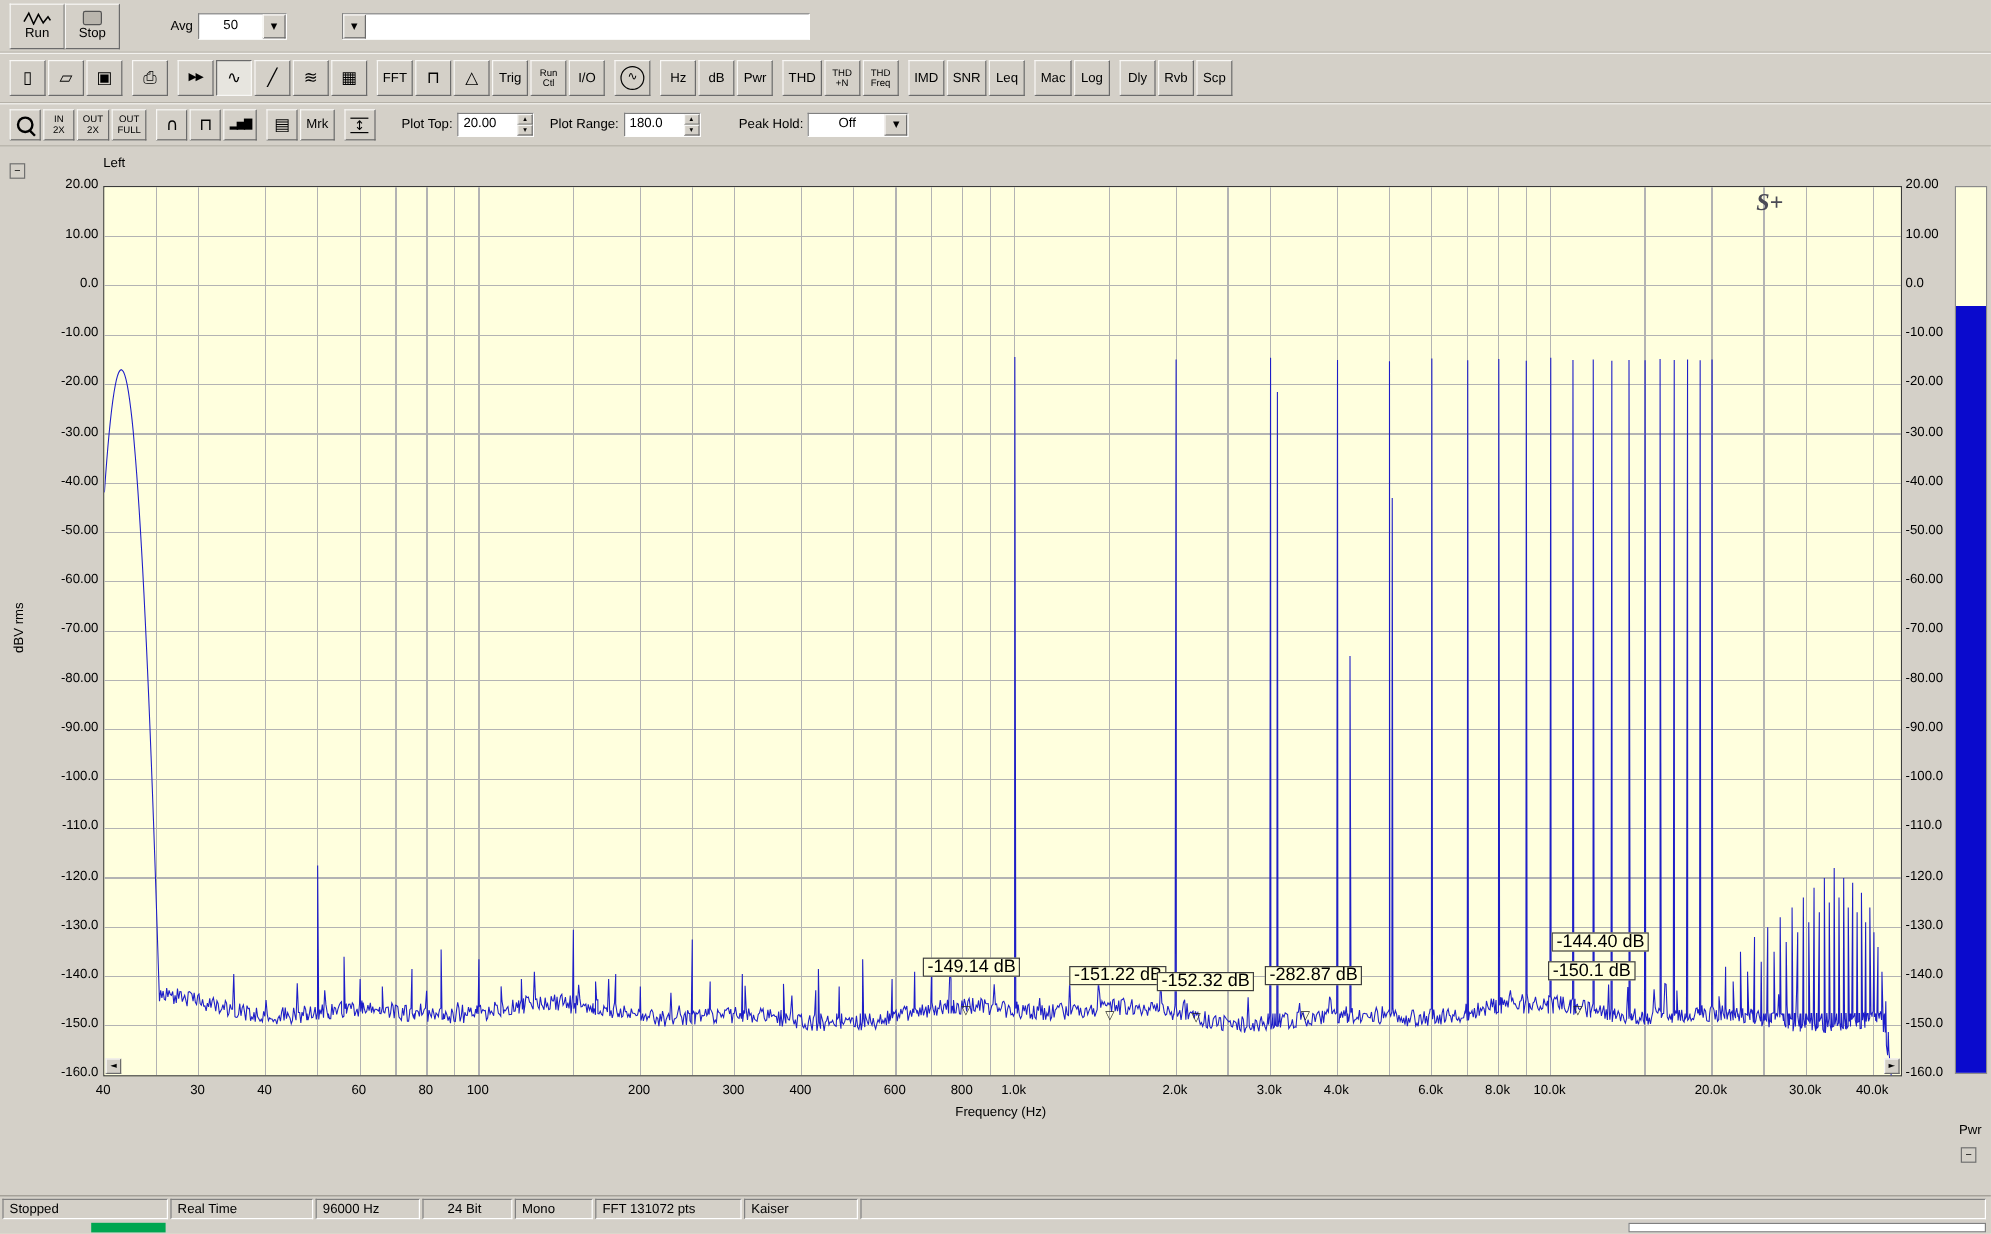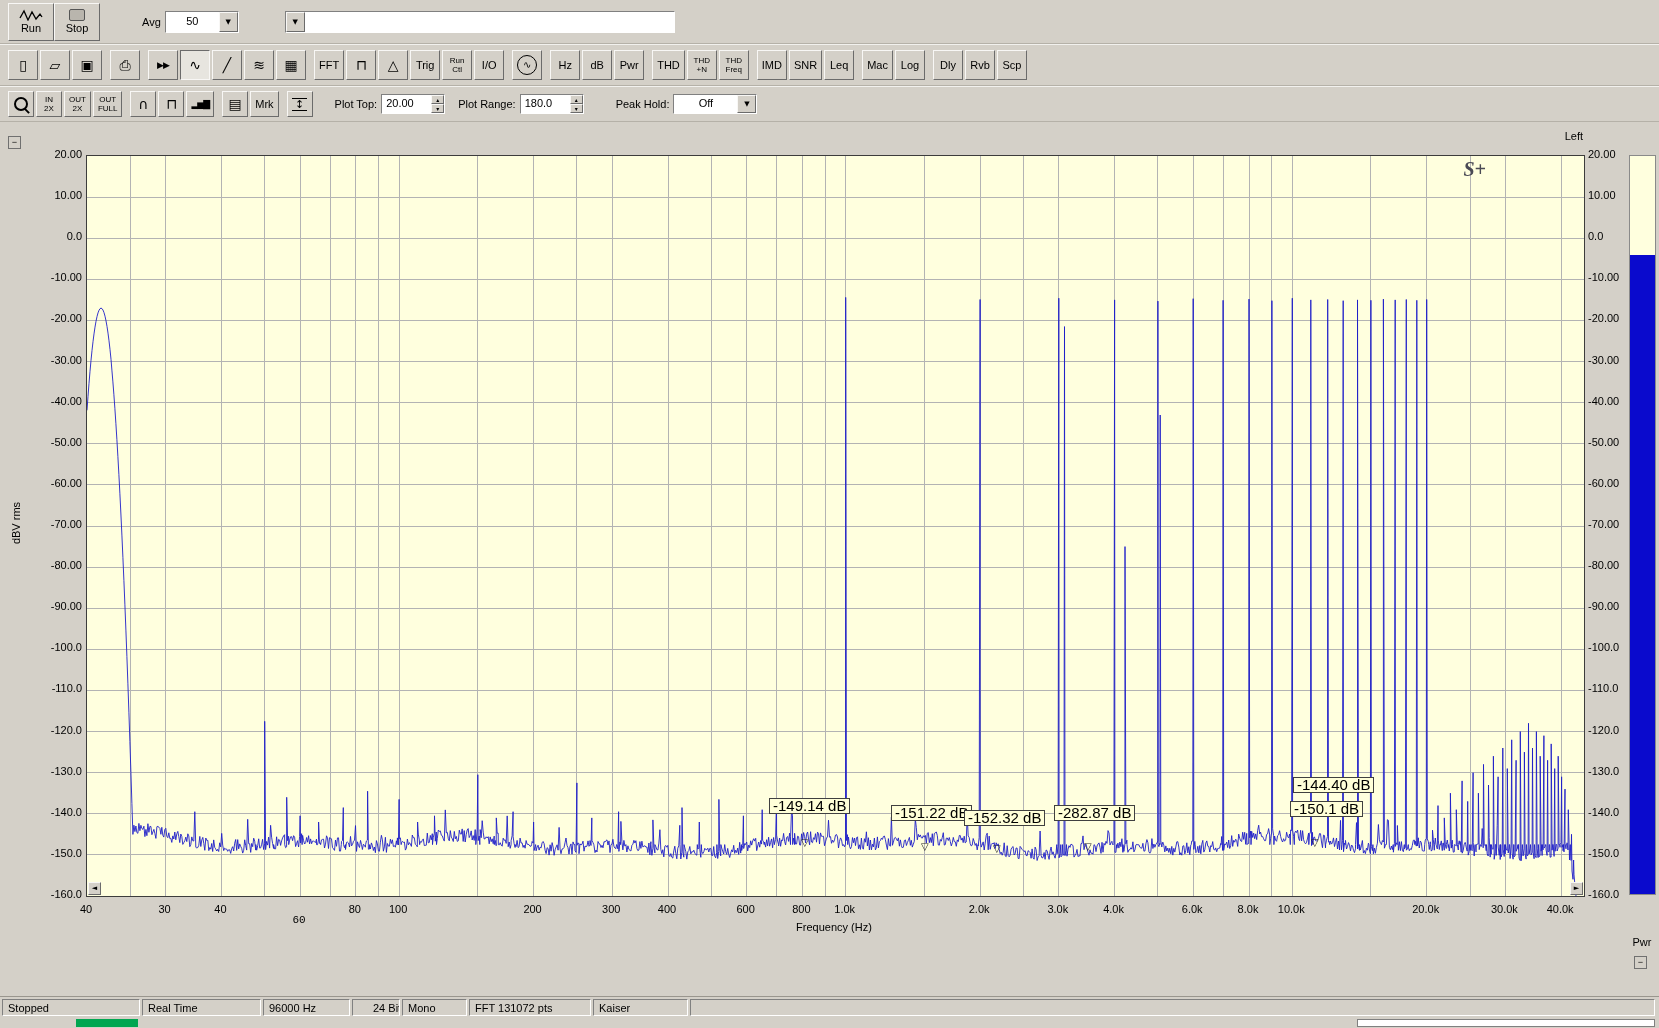--- a/index.html
+++ b/index.html
@@ -41,21 +41,21 @@
   .spin{display:flex;height:20px;width:64px;background:#fff;border:1px solid;border-color:#808080 #fff #fff #808080;box-sizing:border-box;margin:0 10px 0 4px;}
   .spin-text{flex:1;padding:2px 3px 0 4px;}
   .spin-btns{display:flex;flex-direction:column;width:13px;}
   .spin-btns button{flex:1;padding:0;font-size:6px;line-height:6px;background:#d4d0c8;border:1px solid;border-color:#f8f7f5 #6b6b6b #6b6b6b #f8f7f5;font-family:"DejaVu Sans",sans-serif;}
 
   #chart-region{position:absolute;left:0;top:124px;width:1659px;height:872px;background:#d4d0c8;}
   .mini-box{position:absolute;width:13px;height:13px;padding:0;font-size:9px;line-height:9px;display:flex;align-items:center;justify-content:center;
     background:#d4d0c8;border:1px solid #707070;box-sizing:border-box;}
   #collapse-tl{left:8px;top:12px;}
   #collapse-br{left:1634px;top:832px;}
-  #plot-title{position:absolute;left:86px;top:6px;width:1497px;text-align:right;}
+  #plot-title{position:absolute;left:86px;top:6px;width:1497px;text-align:left;}
   #y-axis-title{position:absolute;left:-24px;top:393px;width:80px;text-align:center;transform:rotate(-90deg);}
   #left-axis{position:absolute;left:26px;top:0;width:56px;height:872px;}
   #left-axis div{position:absolute;width:100%;text-align:right;}
   #right-axis{position:absolute;left:1588px;top:0;width:56px;height:872px;}
   #right-axis div{position:absolute;width:100%;text-align:left;}
   #plot-wrap{position:absolute;left:86px;top:31px;width:1497px;height:740px;border:1px solid #3c3c3c;background:#ffffde;}
   #plot-svg{position:absolute;left:0;top:0;}
   #logo{position:absolute;right:98px;top:2px;font-family:"Liberation Serif","DejaVu Serif",serif;
     font-style:italic;font-weight:bold;font-size:20px;color:#4a4a55;}
   .marker-label{position:absolute;background:#ffffd8;border:1px solid #404040;padding:0 3px;height:14px;line-height:14px;
@@ -375,21 +375,21 @@
     </div>
   <div id="pwr-bar">
       <div id="pwr-fill" style="top: 98.7px; background: rgb(10, 10, 205);"></div>
     </div>
   <div id="pwr-label">Pwr</div>
   <button id="collapse-br" class="mini-box">−</button>
   <div id="x-axis">
       <div style="left: -30px; top: 0px;">40</div>
       <div style="left: 48.6379px; top: 0px;">30</div>
       <div style="left: 104.432px; top: 0px;">40</div>
-      <div style="left: 183.07px; top: 11px; font-family: Liberation Mono, monospace;">60</div>
+      <div style="left: 183.07px; top: 0px;">60</div>
       <div style="left: 238.865px; top: 0px;">80</div>
       <div style="left: 282.142px; top: 0px;">100</div>
       <div style="left: 416.575px; top: 0px;">200</div>
       <div style="left: 495.213px; top: 0px;">300</div>
       <div style="left: 551.007px; top: 0px;">400</div>
       <div style="left: 629.645px; top: 0px;">600</div>
       <div style="left: 685.44px; top: 0px;">800</div>
       <div style="left: 728.717px; top: 0px;">1.0k</div>
       <div style="left: 863.149px; top: 0px;">2.0k</div>
       <div style="left: 941.787px; top: 0px;">3.0k</div>
@@ -401,21 +401,21 @@
       <div style="left: 1388.36px; top: 0px;">30.0k</div>
       <div style="left: 1444.16px; top: 0px;">40.0k</div>
     </div>
   <div id="x-axis-title">Frequency (Hz)</div>
 </div>
 
 <div id="status-bar">
     <div class="status-cell" style="width: 138px;">Stopped</div>
     <div class="status-cell" style="width: 119px;">Real Time</div>
     <div class="status-cell" style="width: 87px;">96000 Hz</div>
-    <div class="status-cell" style="width: 48px; padding-left: 20px;">24 Bit</div>
+    <div class="status-cell" style="width: 75px; padding-left: 20px;">24 Bit</div>
     <div class="status-cell" style="width: 65px;">Mono</div>
     <div class="status-cell" style="width: 122px;">FFT 131072 pts</div>
     <div class="status-cell" style="width: 95px;">Kaiser</div>
     <div class="status-cell" style="flex: 1 1 0%;"></div>
   </div>
 <div id="bottom-strip">
   <div id="strip-green"></div>
   <div id="strip-white"></div>
 </div>
 

